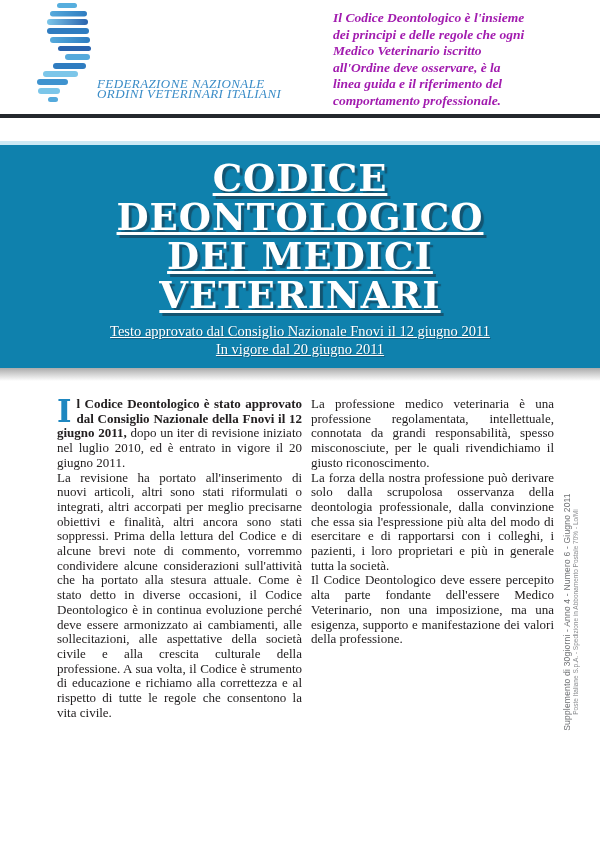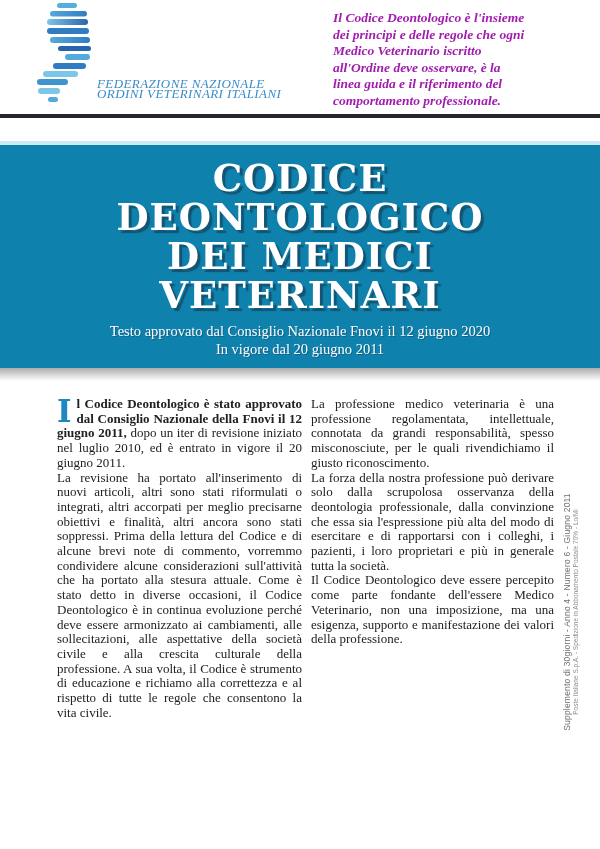--- a/index.html
+++ b/index.html
@@ -25,21 +25,21 @@
     font-family:"Liberation Serif", serif; font-weight:bold; font-style:italic;
     font-size:13.5px; line-height:16.6px; color:#a21caf;
     white-space:pre-line;
   }
 
   
   .dark-rule   { position:absolute; left:0; top:114px; width:600px; height:4px; background:#24282d; }
   .banner-accent { position:absolute; left:0; top:141px; width:600px; height:4px; background:#cde9f4; }
   .banner {
     position:absolute; left:0; top:145px; width:600px; height:223px;
-    background:#0f81ad; text-align:center; color:#ffffff;
+    background:#0f81ad; text-align:center; color:#ffffff;text-decoration:underline;
   }
   .banner h1 {
     margin:14px 0 0 0; font-family:"DejaVu Serif", serif; font-weight:bold;
     font-size:37px; line-height:39px; letter-spacing:1px;
     text-shadow:3px 3px 1px rgba(23,48,64,0.55);
   }
   .banner h1 span { display:block; }
   .banner-sub {
     margin:7px 0 0 0; font-family:"Liberation Serif", serif;
     font-size:14.5px; line-height:18px;
@@ -122,37 +122,37 @@
   <div class="banner-accent"></div>
 
   <section class="banner">
     <h1>
       <span>CODICE</span>
       <span>DEONTOLOGICO</span>
       <span>DEI MEDICI</span>
       <span>VETERINARI</span>
     </h1>
     <p class="banner-sub">
-      <span>Testo approvato dal Consiglio Nazionale Fnovi il 12 giugno 2020</span>
+      <span>Testo approvato dal Consiglio Nazionale Fnovi il 12 giugno 2011</span>
       <span>In vigore dal 20 giugno 2011</span>
     </p>
   </section>
   <div class="banner-shadow"></div>
 
   <div class="col col-left">
     <p>
       <span class="dropcap">I</span><span class="lead-bold">l Codice Deontologico è stato approvato dal Consiglio Nazionale della Fnovi il 12 giugno 2011,</span><span> dopo un iter di revisione iniziato nel luglio 2010, ed è entrato in vigore il 20 giugno 2011.</span>
     </p>
     <p>La revisione ha portato all'inserimento di nuovi articoli, altri sono stati riformulati o integrati, altri accorpati per meglio precisarne obiettivi e finalità, altri ancora sono stati soppressi. Prima della lettura del Codice e di alcune brevi note di commento, vorremmo condividere alcune considerazioni sull'attività che ha portato alla stesura attuale. Come è stato detto in diverse occasioni, il Codice Deontologico è in continua evoluzione perché deve essere armonizzato ai cambiamenti, alle sollecitazioni, alle aspettative della società civile e alla crescita culturale della professione. A sua volta, il Codice è strumento di educazione e richiamo alla correttezza e al rispetto di tutte le regole che consentono la vita civile.</p>
   </div>
 
   <div class="col col-right">
     <p>La professione medico veterinaria è una professione regolamentata, intellettuale, connotata da grandi responsabilità, spesso misconosciute, per le quali rivendichiamo il giusto riconoscimento.</p>
     <p>La forza della nostra professione può derivare solo dalla scrupolosa osservanza della deontologia professionale, dalla convinzione che essa sia l'espressione più alta del modo di esercitare e di rapportarsi con i colleghi, i pazienti, i loro proprietari e più in generale tutta la società.</p>
-    <p>Il Codice Deontologico deve essere percepito come parte fondante dell'essere Medico Veterinario, non una imposizione, ma una esigenza, supporto e manifestazione dei valori della professione.</p>
+    <p>Il Codice Deontologico deve essere percepito alta parte fondante dell'essere Medico Veterinario, non una imposizione, ma una esigenza, supporto e manifestazione dei valori della professione.</p>
   </div>
 
   <aside class="vertical-strip">
     <div class="v1">Supplemento di 30giorni - Anno 4 - Numero 6 - Giugno 2011</div>
     <div class="v2">Poste Italiane S.p.A. - Spedizione in Abbonamento Postale 70% - Lo/Mi</div>
   </aside>
 
 </div>
 
 </body></html>

